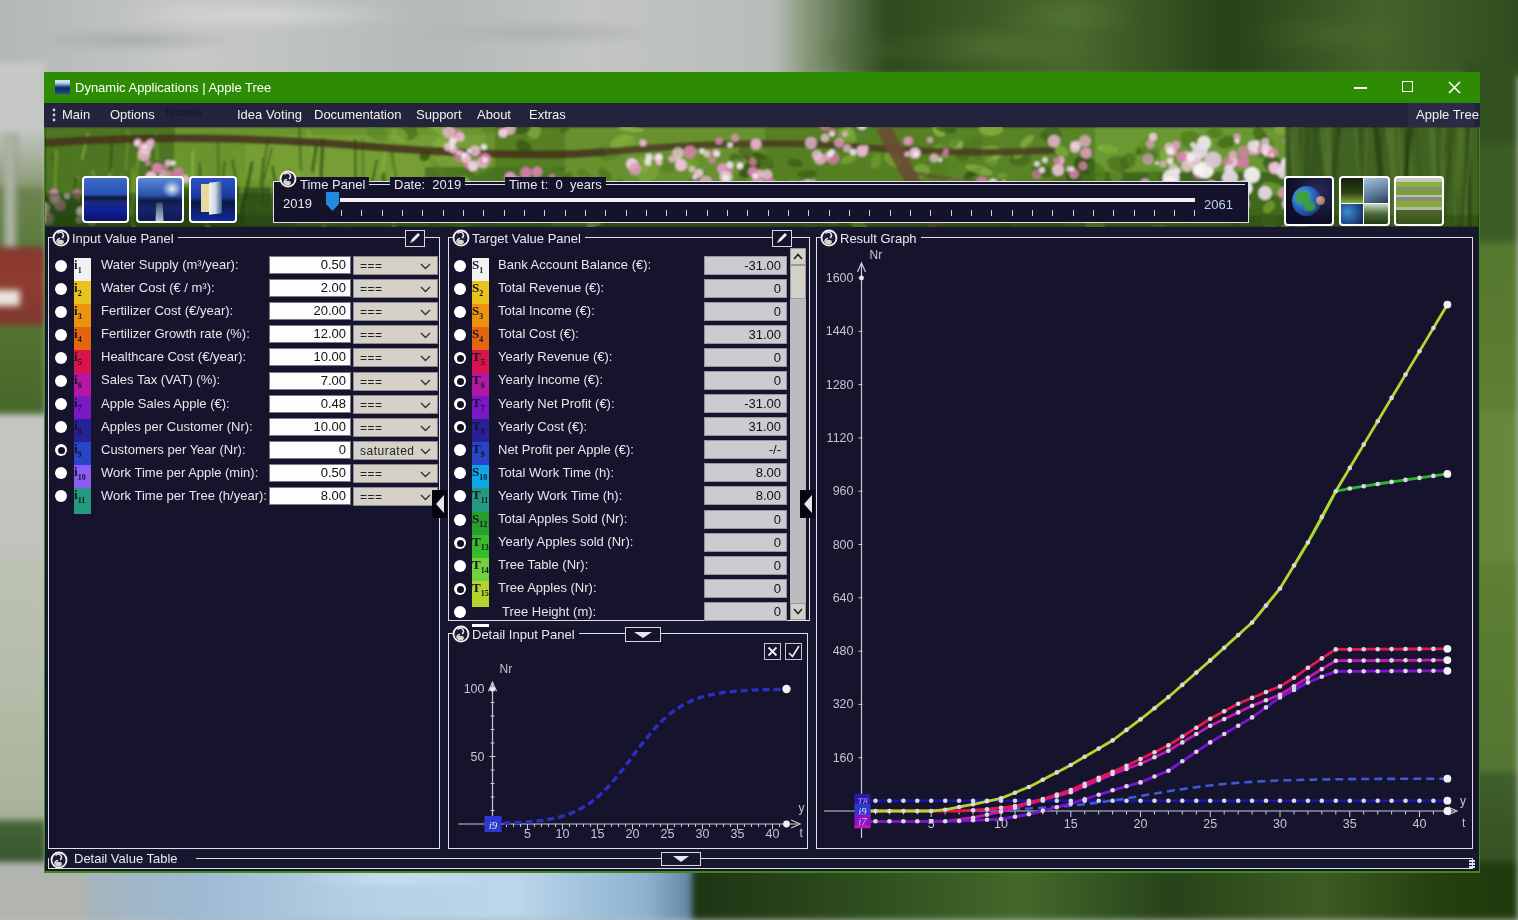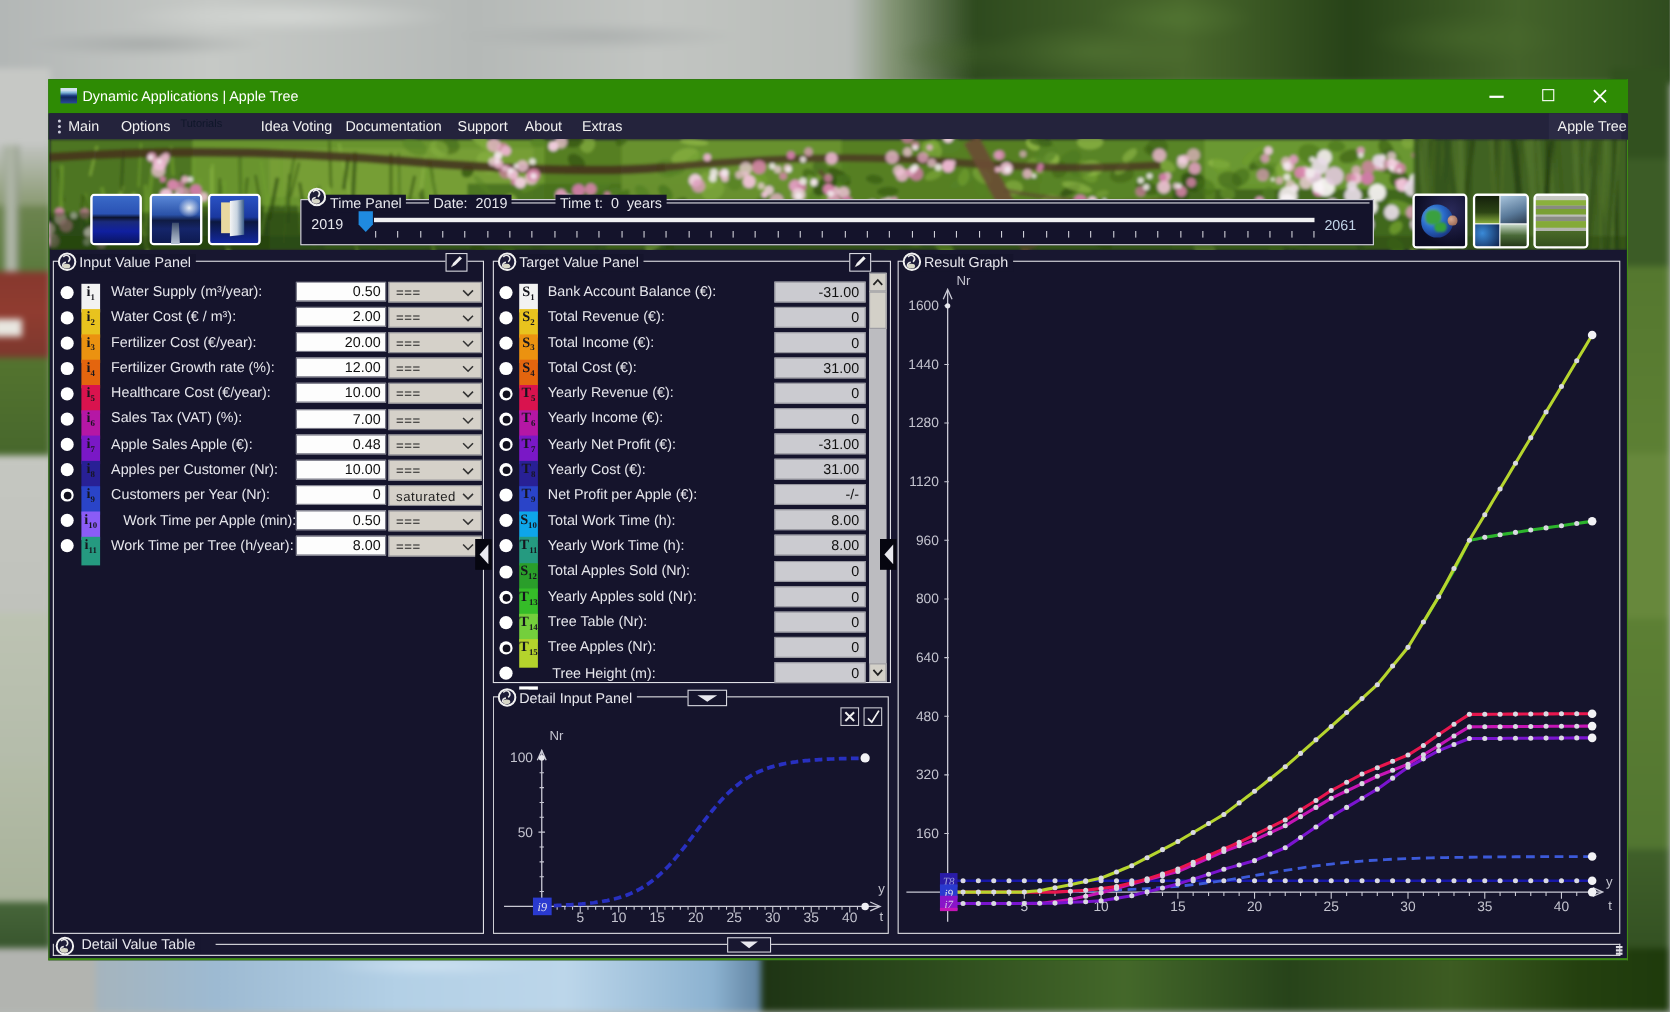--- a/index.html
+++ b/index.html
@@ -1,21 +1,21 @@
 <!DOCTYPE html>
 <html><head><meta charset="utf-8"><style>
 *{margin:0;padding:0;box-sizing:border-box}
 html,body{width:1518px;height:920px;overflow:hidden;background:#9aa09e;font-family:"Liberation Sans",sans-serif}
 #root{position:absolute;left:0;top:0;width:1518px;height:920px}
 .abs{position:absolute}
 .panel{position:absolute;background:#15142c;border:1px solid #e0e0e6}
 .ptitle{position:absolute;font-size:13px;color:#e8e8ee;background:#15142c;padding:0 4px;line-height:16px}
 .radio{position:absolute;width:12px;height:12px;border-radius:50%;background:#fff;display:flex;align-items:center;justify-content:center}
 .rdot{width:7px;height:7px;border-radius:50%;background:#11101e}
-.icon{position:absolute;width:17px;height:26px;font-family:"Liberation Serif",serif;font-weight:bold;font-size:13px;color:#16161e;text-align:center;line-height:14px}
+.icon{position:absolute;width:17px;height:26px;font-family:"Liberation Serif",serif;font-weight:bold;font-size:13px;color:#16161e;line-height:14px}
 .icon sub{font-size:8px}
 .lbl{position:absolute;font-size:13px;color:#e6e6ec;line-height:16px;white-space:nowrap}
 .vbox{position:absolute;width:82px;height:18px;background:#fdfdfd;border:1px solid #7a7a88;font-size:13px;color:#111;text-align:right;padding:0 4px;line-height:16px}
 .tbox{position:absolute;width:83px;height:19px;background:#cbcbd0;border:1px solid #96969e;font-size:13px;color:#111;text-align:right;padding:1px 5px;line-height:16px}
 .dbox{position:absolute;width:85px;height:19px;background:#d5d1c9;border:1px solid #8a8a92;font-size:12px;color:#222;padding:1px 0 0 6px;line-height:16px;letter-spacing:0.5px}
 .chev{position:absolute;right:6px;top:6px}
 </style></head><body>
 <div id="root">
 <div class="abs" style="left:0;top:0;width:1518px;height:920px;background:#b7bab8"></div>
     <div class="abs" style="left:0;top:0;width:1518px;height:920px;overflow:hidden">
@@ -861,21 +861,21 @@
       <span class="rdot"></span>
     </span>
     <span class="icon" style="left:74px;top:442px;background:#2a44c8">i<sub>9</sub></span>
     <span class="lbl" style="left:101px;top:442px">Customers per Year (Nr):</span>
     <span class="vbox" style="left:269px;top:441px">0</span>
     <span class="dbox" style="left:353px;top:441px">saturated<svg class="chev" width="11" height="7">
         <path d="M1 1 L5.5 5.5 L10 1" stroke="#333" stroke-width="1.4" fill="none"></path>
       </svg></span>
     <span class="radio" style="left:55px;top:467px"></span>
     <span class="icon" style="left:74px;top:465px;background:#8b5cf6">i<sub>10</sub></span>
-    <span class="lbl" style="left:112px;top:465px">Work Time per Apple (min):</span>
+    <span class="lbl" style="left:101px;top:465px">Work Time per Apple (min):</span>
     <span class="vbox" style="left:269px;top:464px">0.50</span>
     <span class="dbox" style="left:353px;top:464px">===<svg class="chev" width="11" height="7">
         <path d="M1 1 L5.5 5.5 L10 1" stroke="#333" stroke-width="1.4" fill="none"></path>
       </svg></span>
     <span class="radio" style="left:55px;top:490px"></span>
     <span class="icon" style="left:74px;top:488px;background:#259a80">i<sub>11</sub></span>
     <span class="lbl" style="left:101px;top:488px">Work Time per Tree (h/year):</span>
     <span class="vbox" style="left:269px;top:487px">8.00</span>
     <span class="dbox" style="left:353px;top:487px">===<svg class="chev" width="11" height="7">
         <path d="M1 1 L5.5 5.5 L10 1" stroke="#333" stroke-width="1.4" fill="none"></path>

